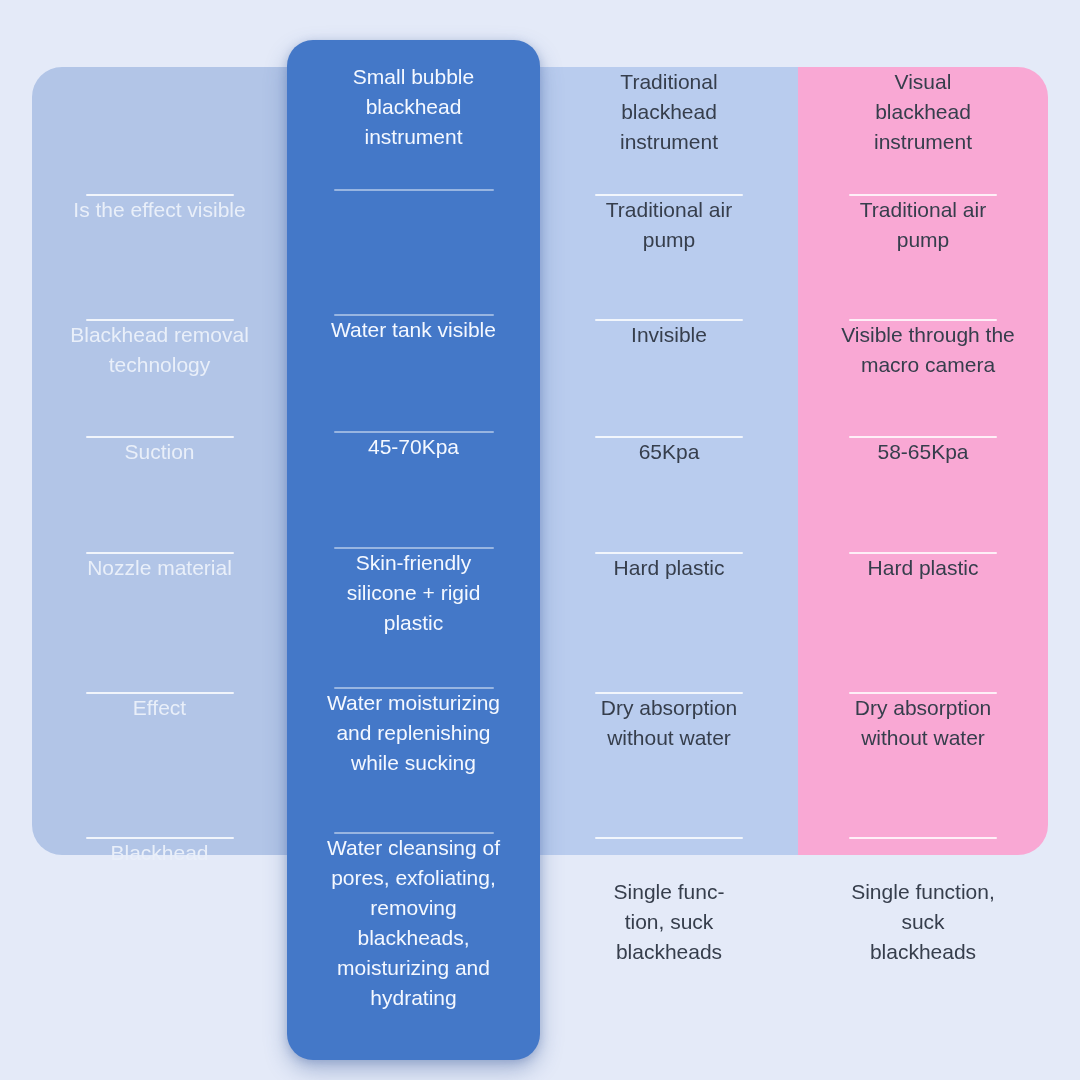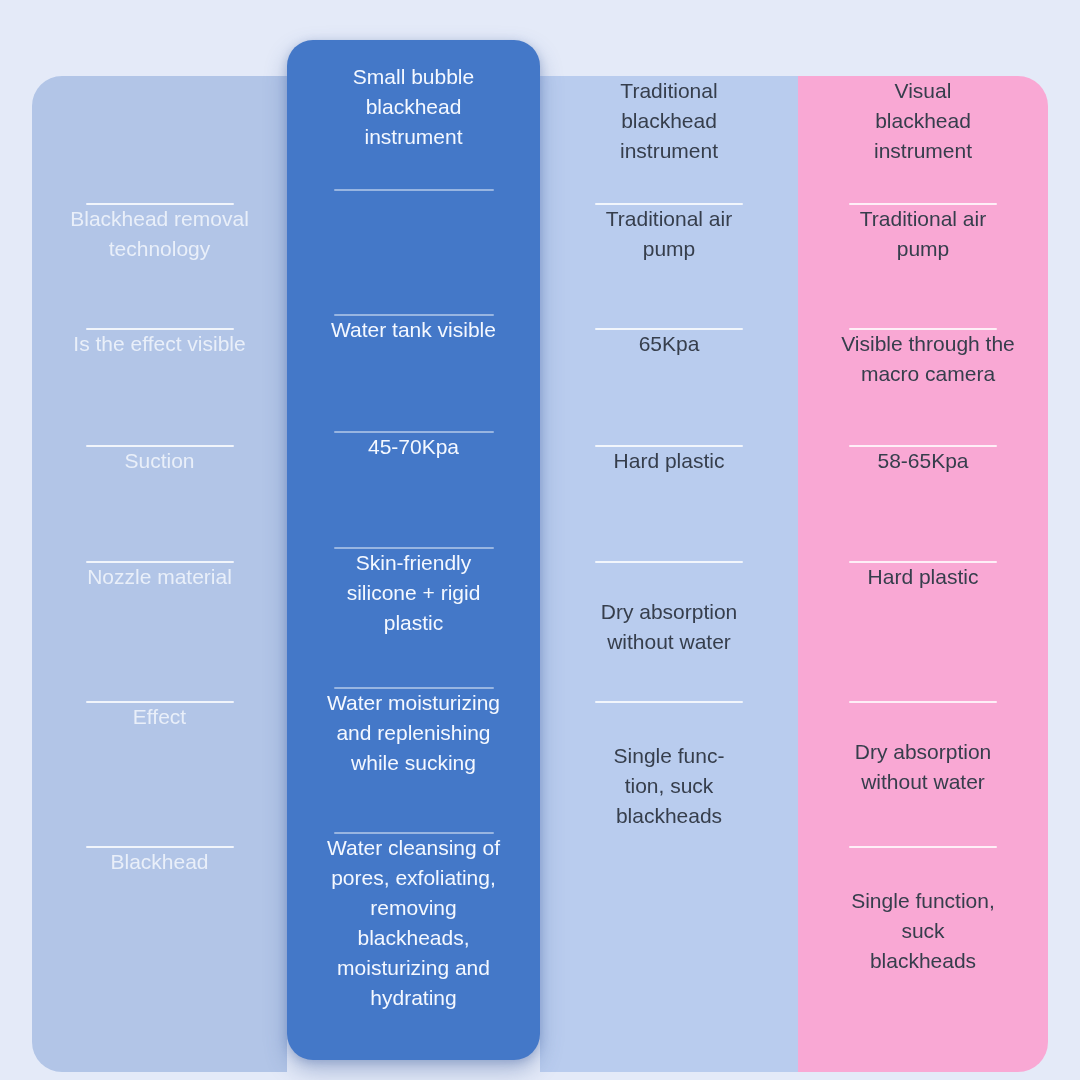--- a/index.html
+++ b/index.html
@@ -8,21 +8,21 @@
     background:#E4EAF8;
   }
   .page{
     position:relative;
     width:1080px;height:1080px;
     background:#E4EAF8;
     overflow:hidden;
   }
   .col{
     position:absolute;
-    top:76px;height:996px;
+    top:67px;height:788px;
     display:grid;
     grid-template-rows:128px 125px 117px 116px 140px 145px auto;
     box-sizing:border-box;
     z-index:1;
   }
   .col-labels{
     left:32px;width:255px;
     background:#B2C5E7;
     border-radius:30px 0 0 30px;
     color:#E9EFF9;
@@ -57,21 +57,21 @@
     line-height:30px;
   }
   .cell-top{
     align-items:flex-start;
     padding-top:39px;
   }
   .txt{display:block;}
   .w130{max-width:130px;}
   .w150{max-width:150px;}
   .w160{max-width:160px;}
-  .w170{max-width:170px;margin-top:35px;}
+  .w170{max-width:170px;}
   .w180{max-width:180px;margin-left:10px;}
   .w190{max-width:190px;}
   .divider{
     position:absolute;
     left:50%;bottom:0;
     transform:translate(-50%,50%);
     width:148px;height:2px;
     background:rgba(255,255,255,.82);
     border-radius:1px;
   }
@@ -84,28 +84,28 @@
 <body>
 
 <div class="page">
 
   <div class="col col-labels">
     <div class="cell">
       <span class="txt"></span>
       <div class="divider"></div>
     </div>
     <div class="cell">
+      <span class="txt">Is the effect visible</span>
+      <div class="divider"></div>
+    </div>
+    <div class="cell">
       <span class="txt">Blackhead removal technology</span>
       <div class="divider"></div>
     </div>
     <div class="cell">
-      <span class="txt">Is the effect visible</span>
-      <div class="divider"></div>
-    </div>
-    <div class="cell">
       <span class="txt">Suction</span>
       <div class="divider"></div>
     </div>
     <div class="cell">
       <span class="txt">Nozzle material</span>
       <div class="divider"></div>
     </div>
     <div class="cell">
       <span class="txt">Effect</span>
       <div class="divider"></div>
@@ -144,20 +144,24 @@
     </div>
   </div>
 
   <div class="col col-trad">
     <div class="cell">
       <span class="txt w130">Traditional blackhead instrument</span>
       <div class="divider"></div>
     </div>
     <div class="cell">
       <span class="txt w150">Traditional air pump</span>
+      <div class="divider"></div>
+    </div>
+    <div class="cell">
+      <span class="txt">Invisible</span>
       <div class="divider"></div>
     </div>
     <div class="cell">
       <span class="txt">65Kpa</span>
       <div class="divider"></div>
     </div>
     <div class="cell">
       <span class="txt">Hard plastic</span>
       <div class="divider"></div>
     </div>

